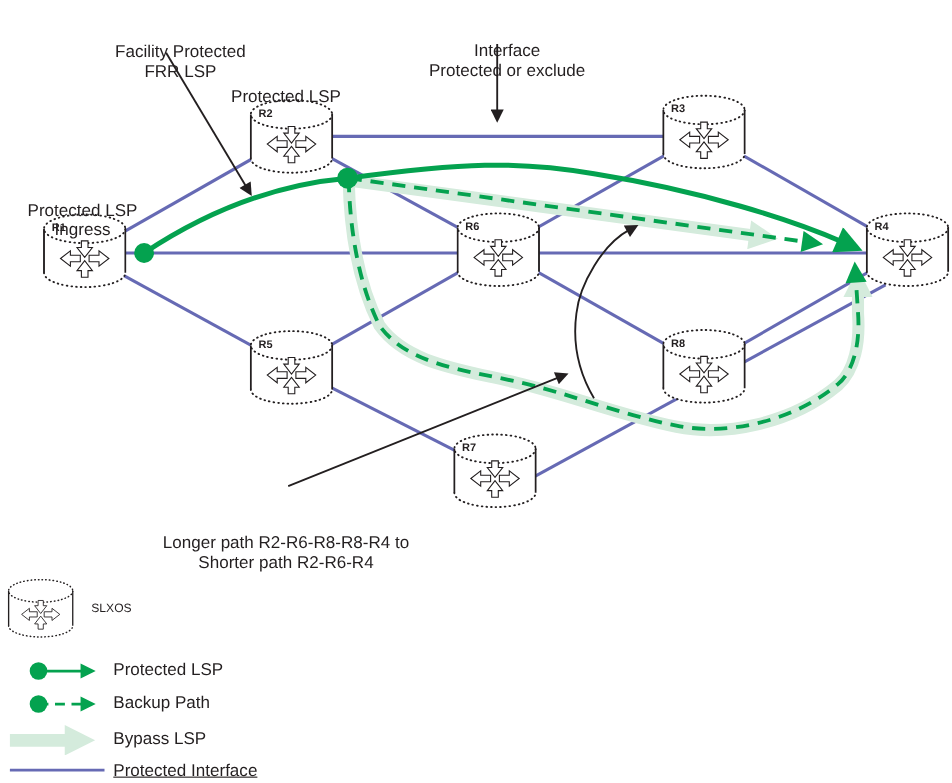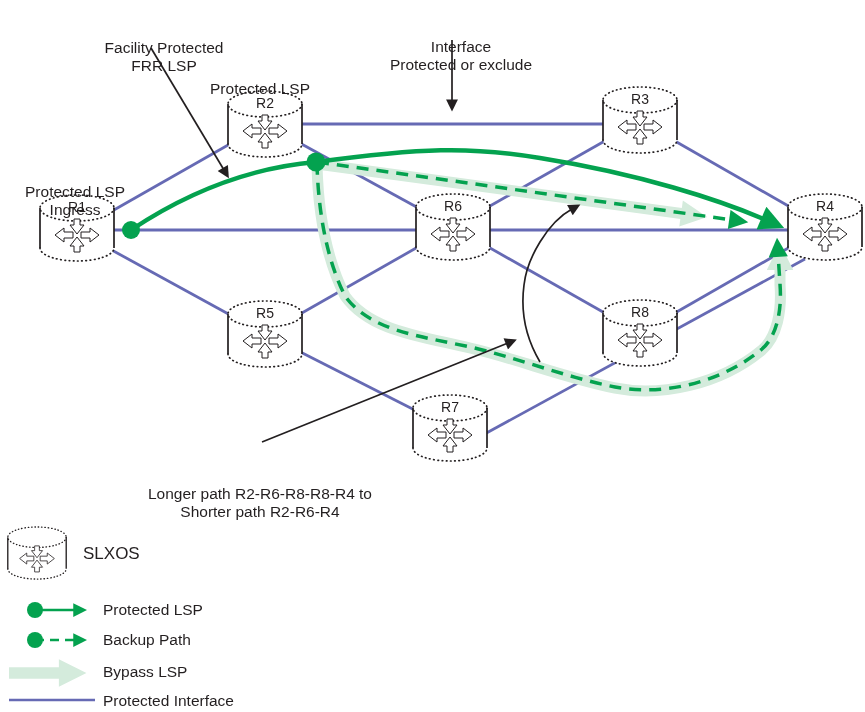--- a/index.html
+++ b/index.html
@@ -30,36 +30,36 @@
   .leg-halo{stroke:var(--halo);stroke-width:11.5;fill:none;}
   .leg-blue{stroke:var(--blue);stroke-width:2.5;fill:none;}
   
   .cyl-fill{fill:#ffffff;stroke:none;}
   .cyl-dot{fill:#ffffff;stroke:var(--ink);stroke-width:1.7;stroke-dasharray:0.6 3.6;stroke-linecap:round;}
   .cyl-dot-open{fill:none;stroke:var(--ink);stroke-width:1.7;stroke-dasharray:0.6 3.6;stroke-linecap:round;}
   .cyl-side{stroke:var(--ink);stroke-width:1.7;fill:none;}
   .cyl-arrow{fill:#ffffff;stroke:var(--ink);stroke-width:1;stroke-linejoin:miter;}
   
   .ann{position:absolute;text-align:center;font-size:15.5px;line-height:18px;color:var(--ink);margin-top:36px;}
-  .nlabel{position:absolute;width:60px;text-align:center;font-size:14px;line-height:15px;color:var(--ink);}
+  .nlabel{position:absolute;width:60px;text-align:left;font-size:10px;line-height:15px;color:var(--ink);font-weight:bold;}
   #ann-facility{left:64px;top:3px;width:200px;}
   #ann-transit{left:160px;top:44px;width:200px;}
   #ann-exclude{left:361px;top:2px;width:200px;}
   #ann-ingress{left:0px;top:147px;width:150px;}
   #ann-reopt{left:110px;top:449px;width:300px;}
   #nl-r1{left:47px;top:200px;}  #nl-r2{left:235px;top:96px;}
   #nl-r3{left:610px;top:92px;}  #nl-r4{left:795px;top:199px;}
   #nl-r5{left:235px;top:306px;} #nl-r6{left:423px;top:199px;}
   #nl-r7{left:420px;top:400px;} #nl-r8{left:610px;top:305px;}
   .ltext{position:absolute;font-size:15.5px;line-height:17px;color:var(--ink);white-space:nowrap;}
-  #lt-slxos{left:83px;top:545px;font-size:17px;}
+  #lt-slxos{left:83px;top:545px;font-size:11px;}
   #lt-protected-lsp{left:103px;top:601px;}
   #lt-backup-path{left:103px;top:631px;}
   #lt-bypass-lsp{left:103px;top:663px;}
-  #lt-protected-interface{left:103px;top:692px;}
+  #lt-protected-interface{left:103px;top:692px;text-decoration:underline;}
 </style>
 </head>
 <body>
 
 <div class="stage">
 
   <svg width="865" height="712" viewBox="0 0 865 712">
     <defs>
 
       <symbol id="router" viewBox="0 0 76 68">

